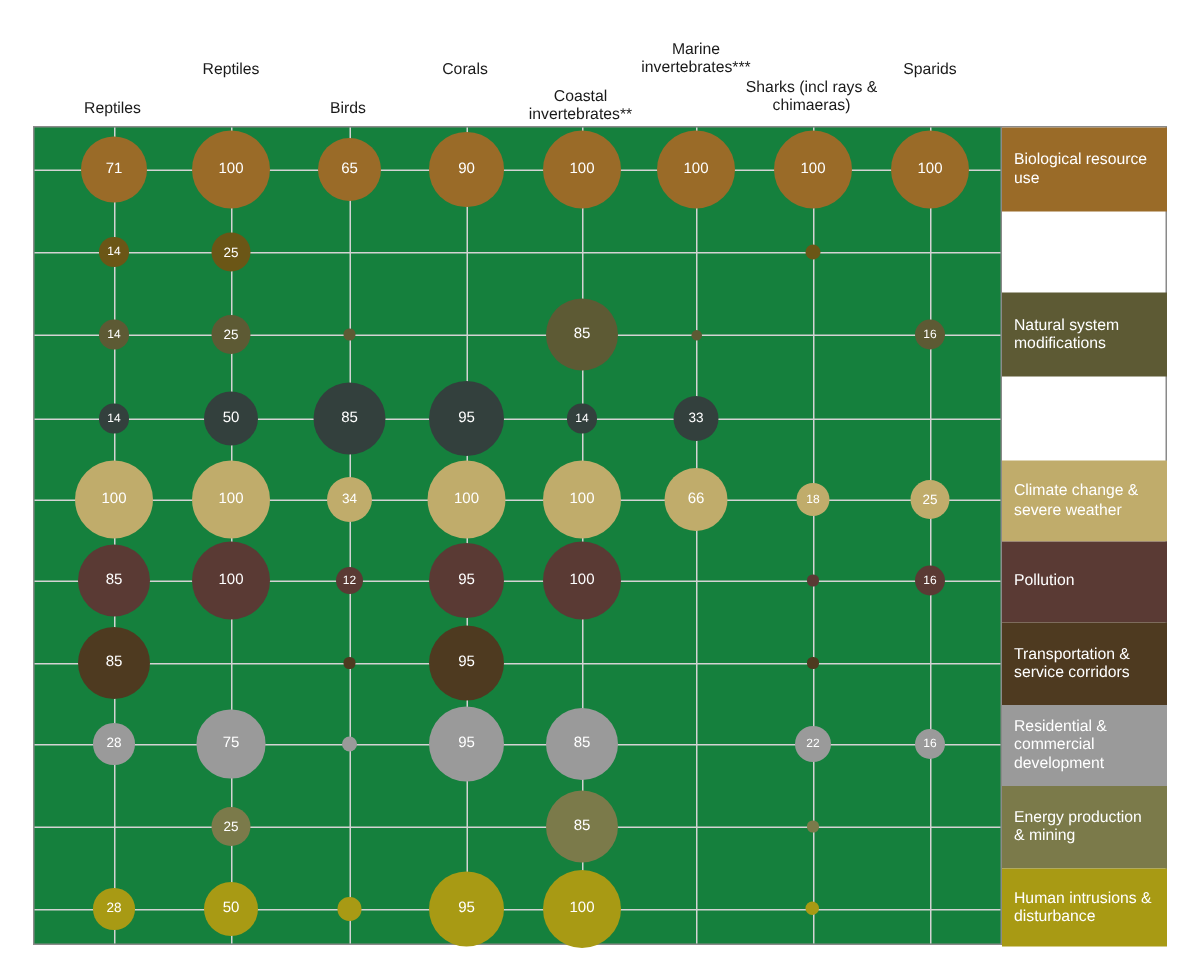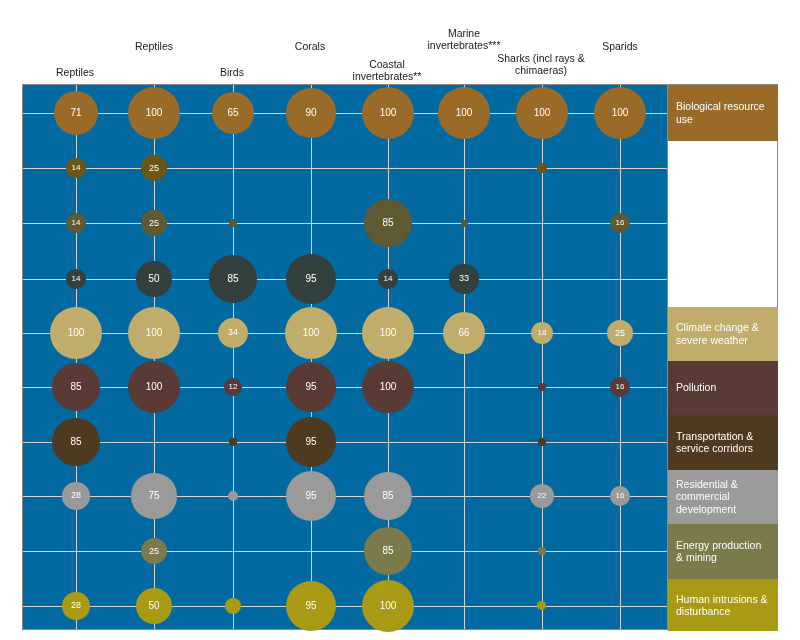--- a/index.html
+++ b/index.html
@@ -28,21 +28,21 @@
     white-space: pre-line;
   }
   #plot {
     position: absolute;
     left: 22px;
     top: 84px;
     width: 646px;
     height: 546px;
     border: 1px solid #8a8a8a;
     box-sizing: border-box;
-    background: #0369a1;
+    background: #15803d;
     padding-left: 24px;
   }
   .vline {
     position: absolute;
     top: 0;
     bottom: 0;
     width: 1px;
     background: #d3d3d3;
   }
   .hline {
@@ -282,20 +282,23 @@
           <span>100</span>
         </div>
         <div class="bubble tiny" style="width: 9.00666px; height: 9.00666px; left: 514.497px; top: 516.497px; background: rgb(168, 154, 20); font-size: 8px;"></div>
       </div>
   </div>
 
   <div id="rowlabels">
       <div class="rowlabel" style="top: 0px; height: 55.5px; background: rgb(154, 107, 40);">
         <span>Biological resource use</span>
       </div>
+      <div class="rowlabel" style="top: 110px; height: 56px; background: rgb(93, 90, 52);">
+        <span>Natural system modifications</span>
+      </div>
       <div class="rowlabel" style="top: 221.5px; height: 54px; background: rgb(192, 172, 107);">
         <span>Climate change &amp; severe weather</span>
       </div>
       <div class="rowlabel" style="top: 275.5px; height: 54px; background: rgb(90, 58, 52);">
         <span>Pollution</span>
       </div>
       <div class="rowlabel" style="top: 329.5px; height: 55px; background: rgb(78, 58, 32);">
         <span>Transportation &amp; service corridors</span>
       </div>
       <div class="rowlabel" style="top: 384.5px; height: 54px; background: rgb(154, 154, 154);">

